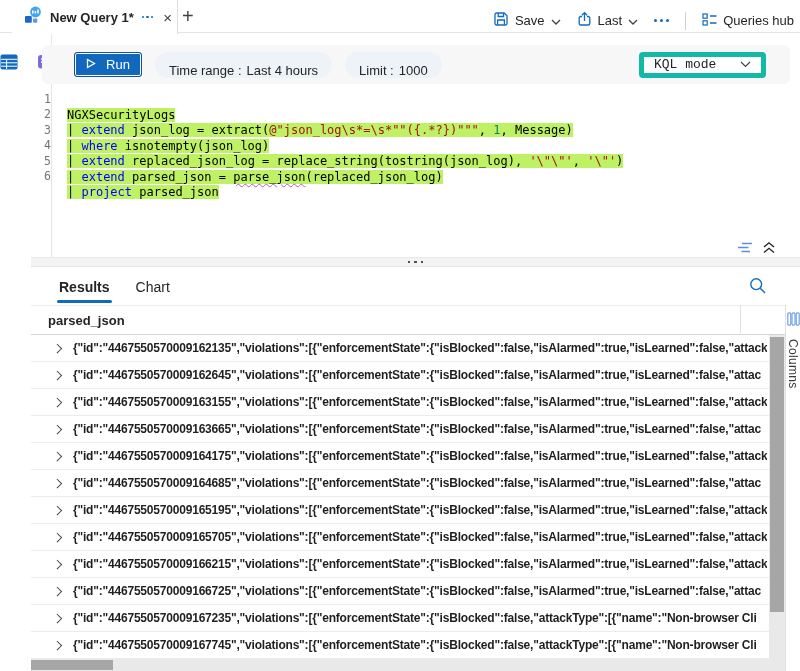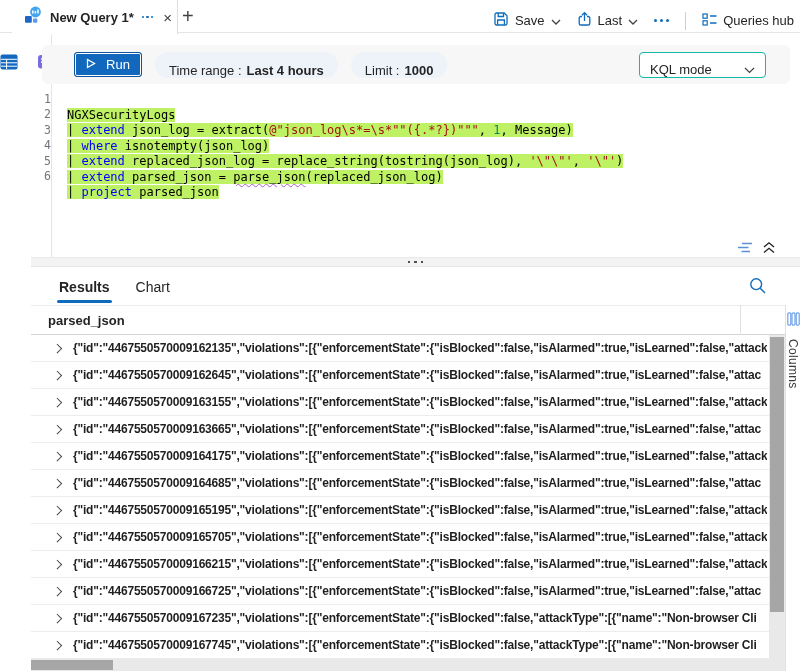--- a/index.html
+++ b/index.html
@@ -26,23 +26,23 @@
   .sidebar { position:absolute; left:0; top:34px; width:52px; height:637px; background:#fff; border-right:1px solid #e5e5e5;
              display:flex; flex-direction:row; align-items:flex-start; padding-top:20px; gap:19px; }
   .fx-icon { font-size:11px; color:#3b3a39; font-family:"Liberation Serif", serif; }
   .fx-icon i { font-style:italic; }
   
   .qtoolbar { position:absolute; left:42px; top:45px; width:748px; height:39px; background:#f7f7f7; border-radius:6px;
               display:flex; align-items:center; padding:0 12px; gap:13px; }
   .run-btn { margin-left:20px; height:25px; width:68px; background:#1168bc; border:1px solid #0f569e; border-radius:3px;
              box-shadow:inset 0 0 0 1px #fff; color:#fff; font-size:13px; display:flex; align-items:center; justify-content:center; gap:10px; }
   .pill { height:26px; background:#eef3fa; border-radius:13px; display:flex; align-items:flex-end; padding:0 14px; font-size:13px; gap:5px; color:#242424; white-space:nowrap; }
-  .pill b { font-weight:700; }
-  .mode-select { margin-left:auto; margin-right:12px; height:26px; width:127px; background:#fff; border:1px solid #14b8a6; border-radius:4px;
-                 display:flex; align-items:flex-end; justify-content:space-between; padding:0 10px; font-size:13px; color:#242424; }
+  .pill b { font-weight:400; }
+  .mode-select { margin-left:auto; margin-right:12px; height:26px; width:127px; background:#fff; border:5px solid #14b8a6; border-radius:4px;
+                 display:flex; align-items:flex-start; justify-content:space-between; padding:0 10px; font-size:13px; color:#242424;font-family:Liberation Mono, monospace; }
   
   .editor { position:absolute; left:31px; top:91px; width:769px; height:150px;
             font-family:"DejaVu Sans Mono","Liberation Mono", monospace; font-size:12px; }
   .code-line { display:flex; height:15.5px; align-items:center; white-space:pre; }
   .line-num { width:36px; text-align:right; padding-right:16px; flex:none; color:#6e7681; font-size:11.5px; }
   .line-code { background:#bef264; color:#000;margin-top:32px; }
   .tok-kw { color:#0000ff; }
   .tok-str { color:#a31515; }
   .tok-num { color:#098658; }
   .tok-warn { text-decoration:underline wavy #b05ccc; text-decoration-thickness:1px; text-underline-offset:2px; }

